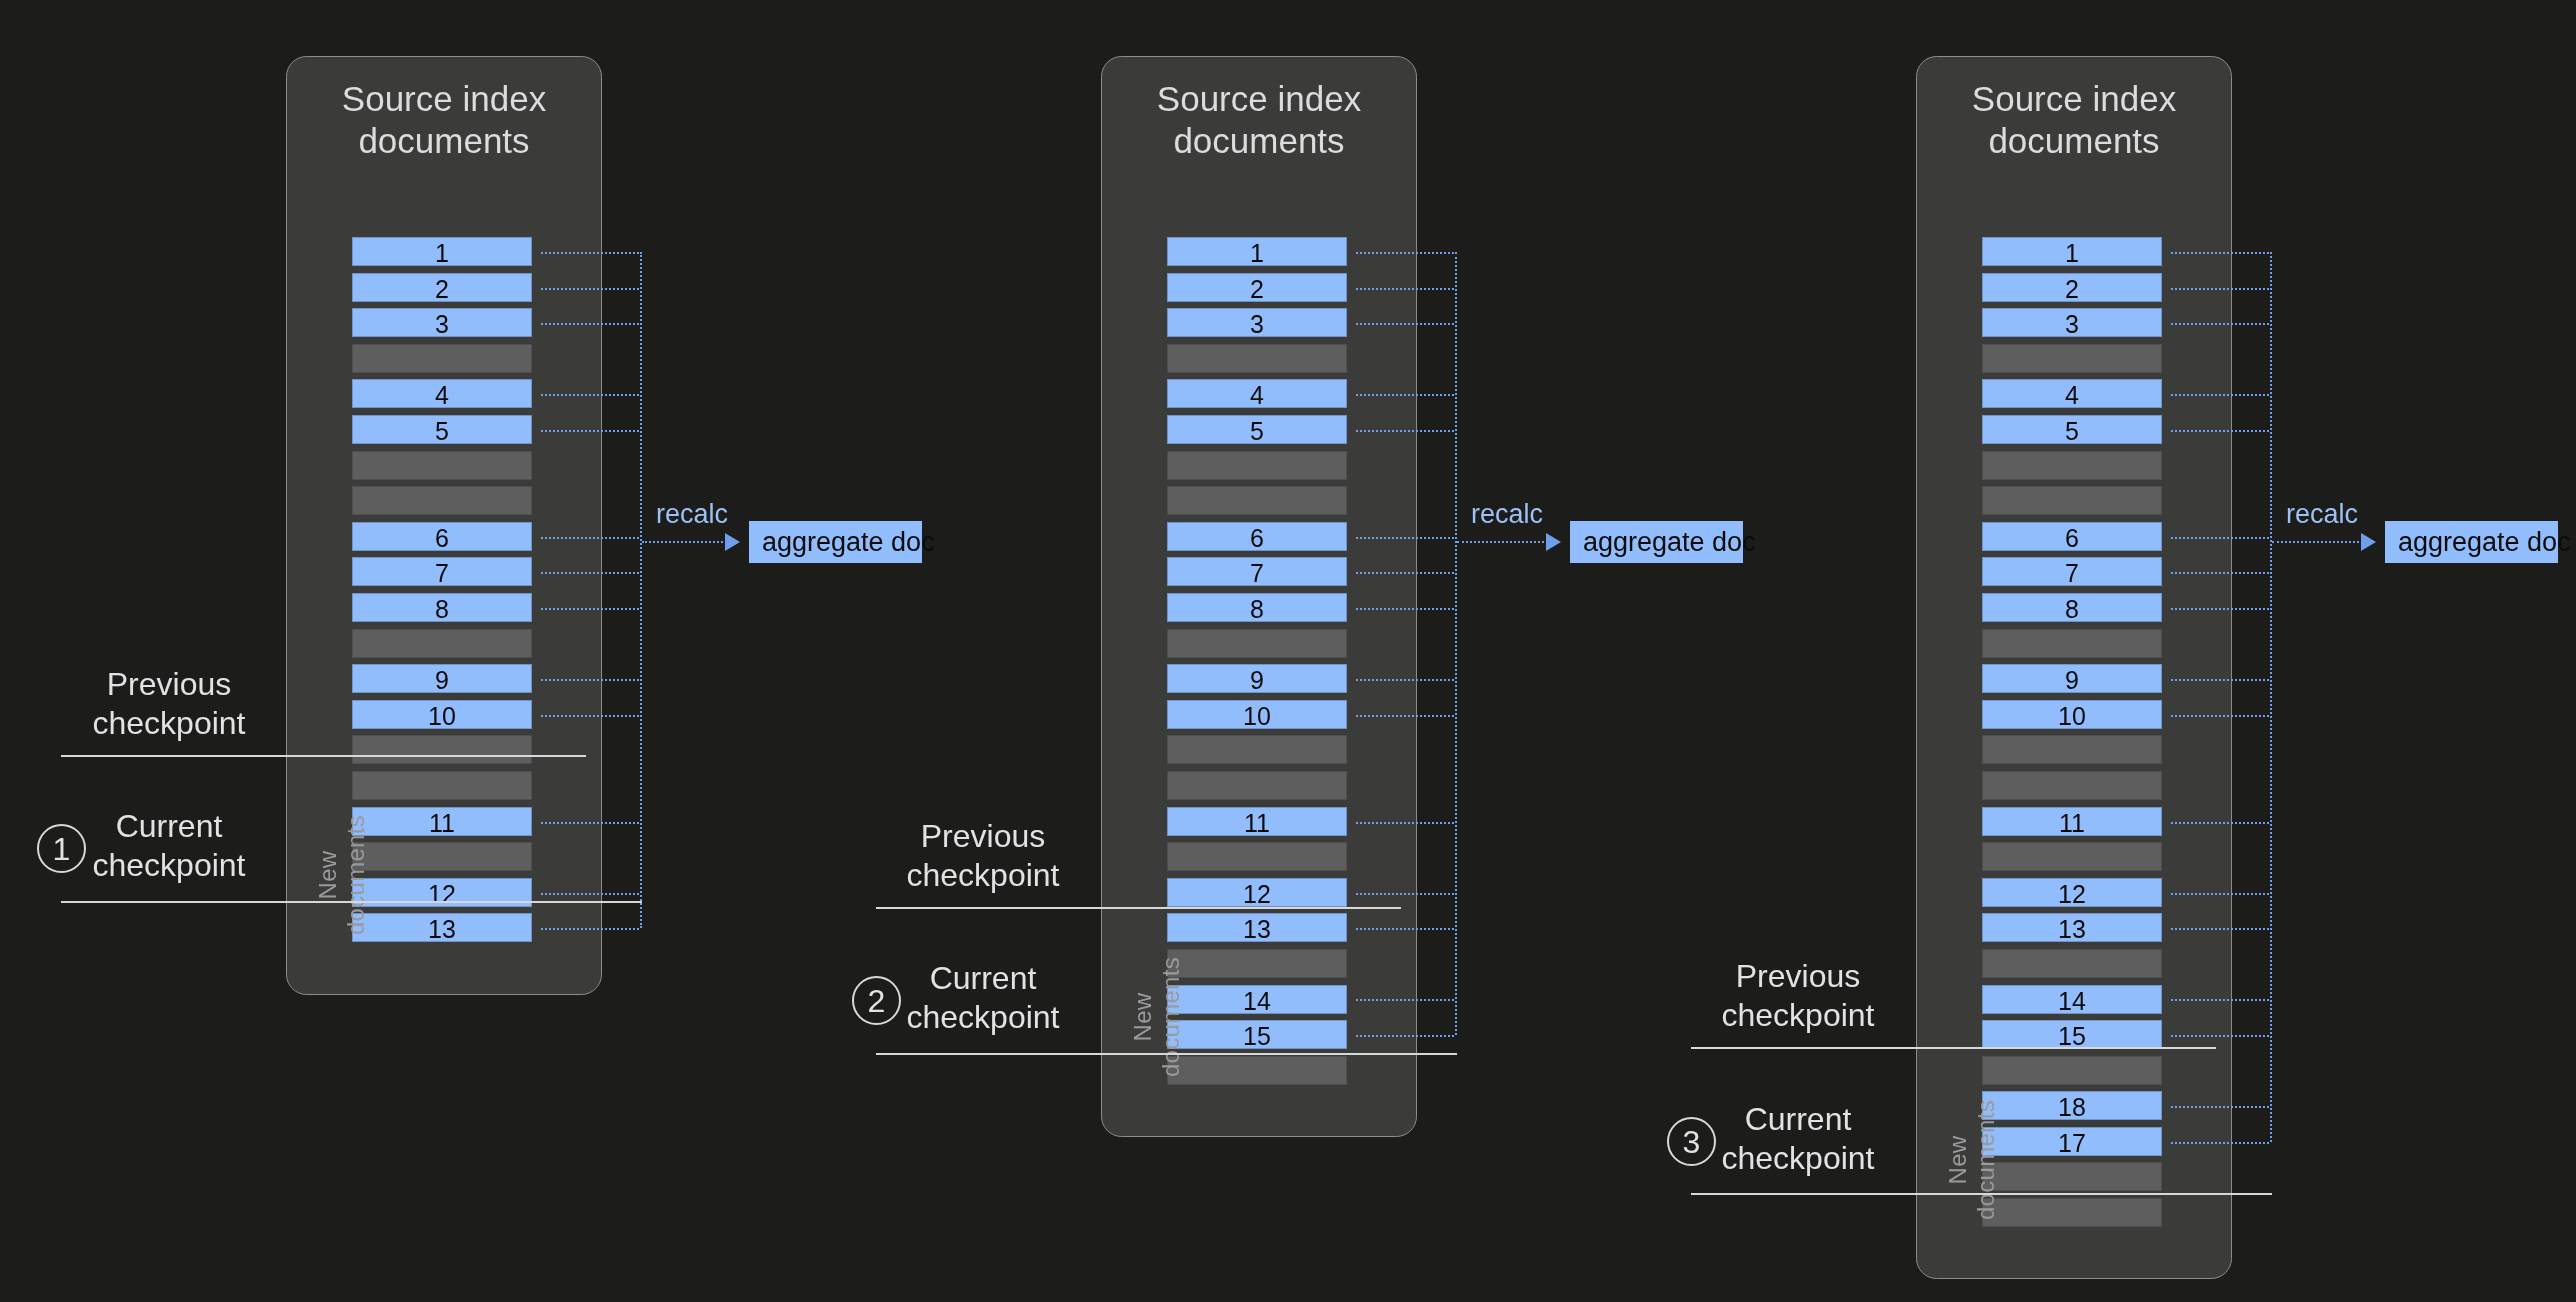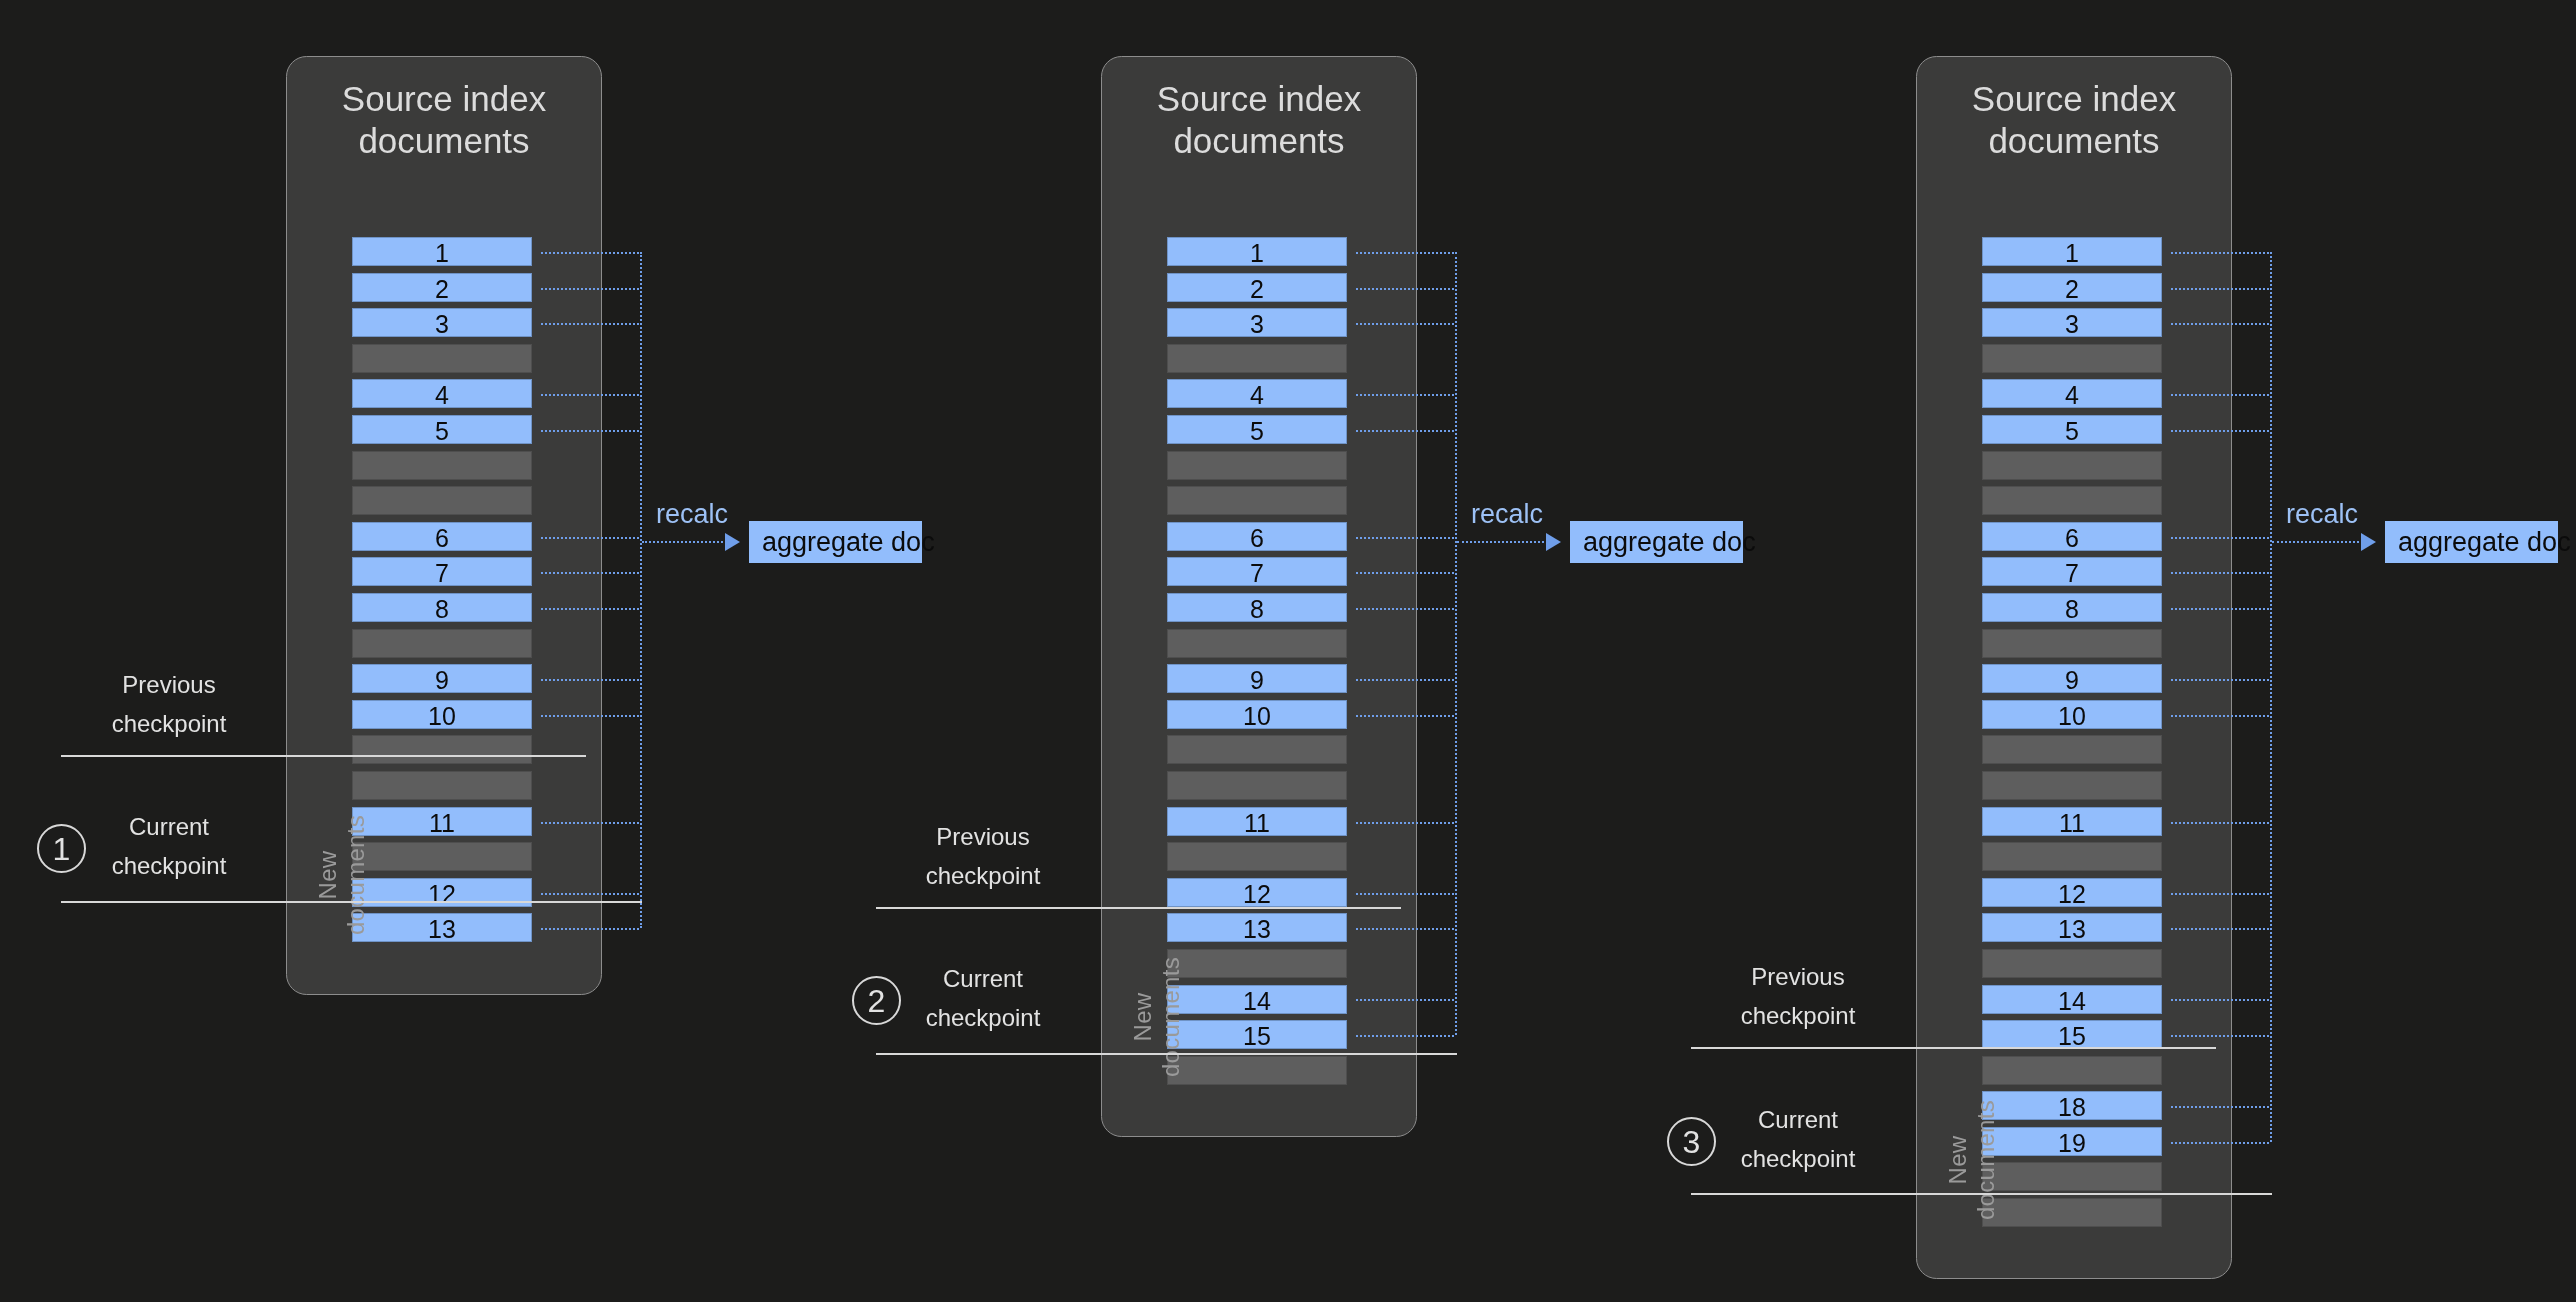--- a/index.html
+++ b/index.html
@@ -107,21 +107,21 @@
 
   
   .ckpt-rule{
     position:absolute;
     height:0;
     border-top:2.8px solid #d8d8d8;
   }
   .ckpt-label{
     position:absolute;
     color:#e2e2e2;
-    font-size:24px;
+    font-size:32px;
     line-height:39px;
     text-align:center;
     white-space:pre-line;
   }
   .step-circle{
     position:absolute;
     width:49px;height:49px;
     border:2.8px solid #d8d8d8;
     border-radius:50%;
     color:#e2e2e2;
@@ -281,21 +281,21 @@
     <div class="row blue" style="left: 1982px; top: 913px; width: 180px; height: 29px;">13</div>
     <div class="dot-h" style="left: 2171px; top: 928px; width: 98px;"></div>
     <div class="row gray" style="left: 1982px; top: 949px; width: 180px; height: 29px;"></div>
     <div class="row blue" style="left: 1982px; top: 985px; width: 180px; height: 29px;">14</div>
     <div class="dot-h" style="left: 2171px; top: 999px; width: 98px;"></div>
     <div class="row blue" style="left: 1982px; top: 1020px; width: 180px; height: 29px;">15</div>
     <div class="dot-h" style="left: 2171px; top: 1035px; width: 98px;"></div>
     <div class="row gray" style="left: 1982px; top: 1056px; width: 180px; height: 29px;"></div>
     <div class="row blue" style="left: 1982px; top: 1091px; width: 180px; height: 29px;">18</div>
     <div class="dot-h" style="left: 2171px; top: 1106px; width: 98px;"></div>
-    <div class="row blue" style="left: 1982px; top: 1127px; width: 180px; height: 29px;">19</div>
+    <div class="row blue" style="left: 1982px; top: 1127px; width: 180px; height: 29px;">17</div>
     <div class="dot-h" style="left: 2171px; top: 1142px; width: 98px;"></div>
     <div class="row gray" style="left: 1982px; top: 1162px; width: 180px; height: 29px;"></div>
     <div class="row gray" style="left: 1982px; top: 1198px; width: 180px; height: 29px;"></div>
     <div class="dot-v" style="left: 2270px; top: 252px; height: 890px;"></div>
     <div class="arrow-line" style="left: 2272px; top: 541px; width: 91px;"></div>
     <div class="arrow-head" style="left: 2361px; top: 533px;"></div>
     <div class="recalc-label" style="left: 2286px; top: 498px;">recalc</div>
     <div class="agg-box" style="left: 2385px; top: 521px; width: 173px;">aggregate doc</div>
     <div class="newdocs" style="left: 1904px; top: 1132px; width: 136px; height: 56px;">New
 documents</div>

